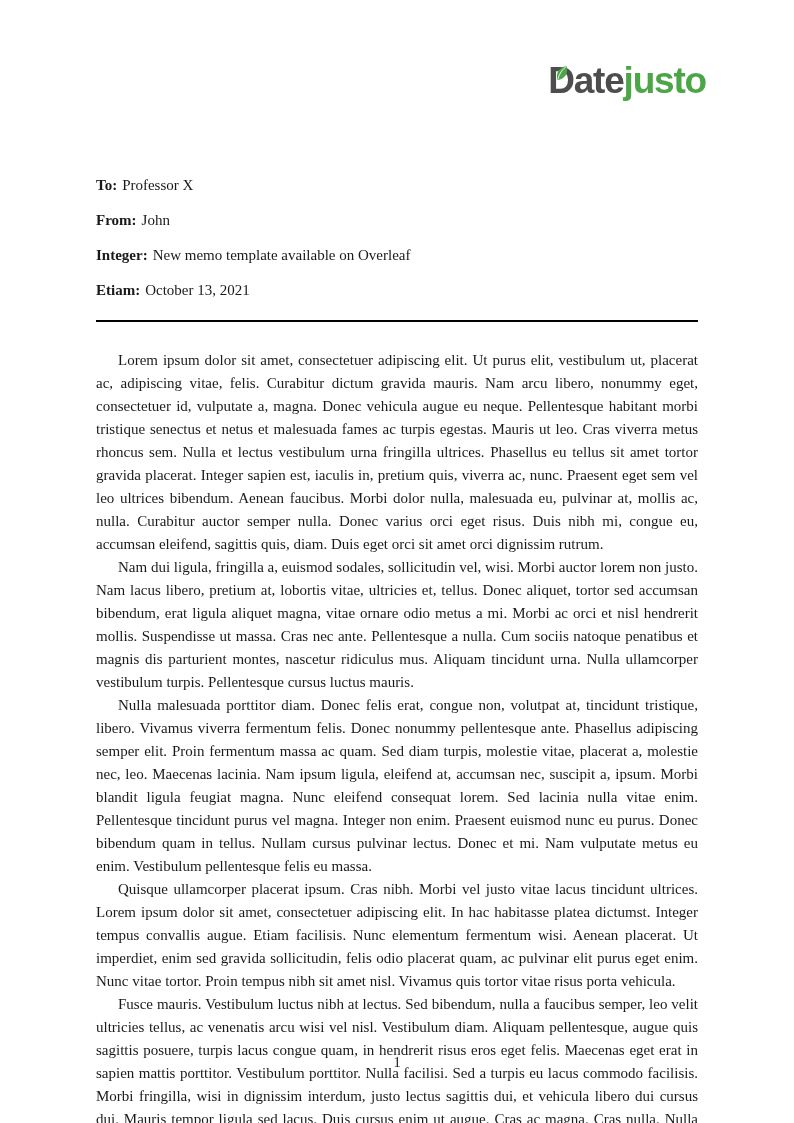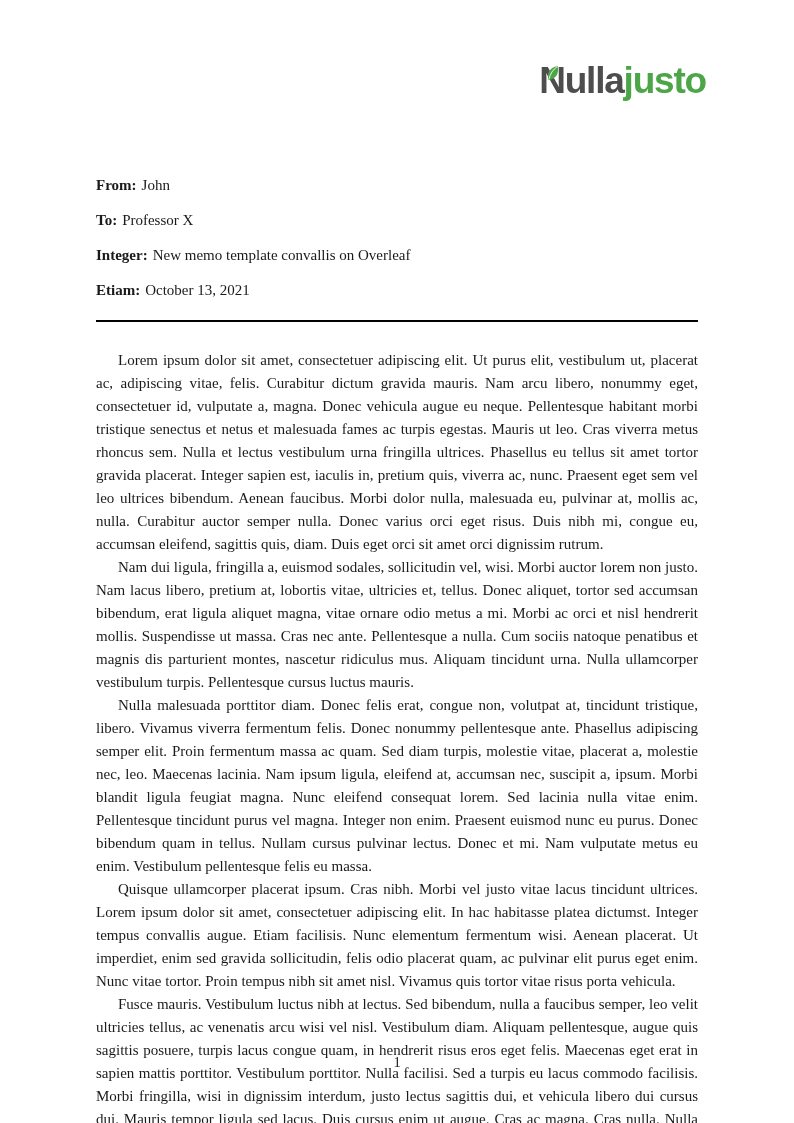--- a/index.html
+++ b/index.html
@@ -96,33 +96,33 @@
 <body>
 
 <div class="page">
 
   <div class="logo">
     <span class="logo-o-container">
       <svg class="logo-leaf-svg" viewBox="0 0 24 24" aria-hidden="true">
         <path d="M3 21 C3 9 9 3 21 3 C21 15 15 21 3 21 Z" fill="#4CA647"></path>
         <path d="M4 20 C8 12 13 7 20 4" fill="none" stroke="#ffffff" stroke-width="1.2"></path>
       </svg>
-      <span class="logo-over">Nulla</span>
+      <span class="logo-over">Date</span>
     </span><span class="logo-leaf-text">justo</span>
   </div>
 
   <section class="memo-header">
     <div class="memo-field">
+      <span class="label">To:</span><span class="value">Professor X</span>
+    </div>
+    <div class="memo-field">
       <span class="label">From:</span><span class="value">John</span>
     </div>
     <div class="memo-field">
-      <span class="label">To:</span><span class="value">Professor X</span>
-    </div>
-    <div class="memo-field">
-      <span class="label">Integer:</span><span class="value">New memo template convallis on Overleaf</span>
+      <span class="label">Integer:</span><span class="value">New memo template available on Overleaf</span>
     </div>
     <div class="memo-field">
       <span class="label">Etiam:</span><span class="value">October 13, 2021</span>
     </div>
   </section>
 
   <hr class="rule">
 
   <main class="memo-body">
     <p>Lorem ipsum dolor sit amet, consectetuer adipiscing elit. Ut purus elit, vestibulum ut, placerat ac, adipiscing vitae, felis. Curabitur dictum gravida mauris. Nam arcu libero, nonummy eget, consectetuer id, vulputate a, magna. Donec vehicula augue eu neque. Pellentesque habitant morbi tristique senectus et netus et malesuada fames ac turpis egestas. Mauris ut leo. Cras viverra metus rhoncus sem. Nulla et lectus vestibulum urna fringilla ultrices. Phasellus eu tellus sit amet tortor gravida placerat. Integer sapien est, iaculis in, pretium quis, viverra ac, nunc. Praesent eget sem vel leo ultrices bibendum. Aenean faucibus. Morbi dolor nulla, malesuada eu, pulvinar at, mollis ac, nulla. Curabitur auctor semper nulla. Donec varius orci eget risus. Duis nibh mi, congue eu, accumsan eleifend, sagittis quis, diam. Duis eget orci sit amet orci dignissim rutrum.</p>

